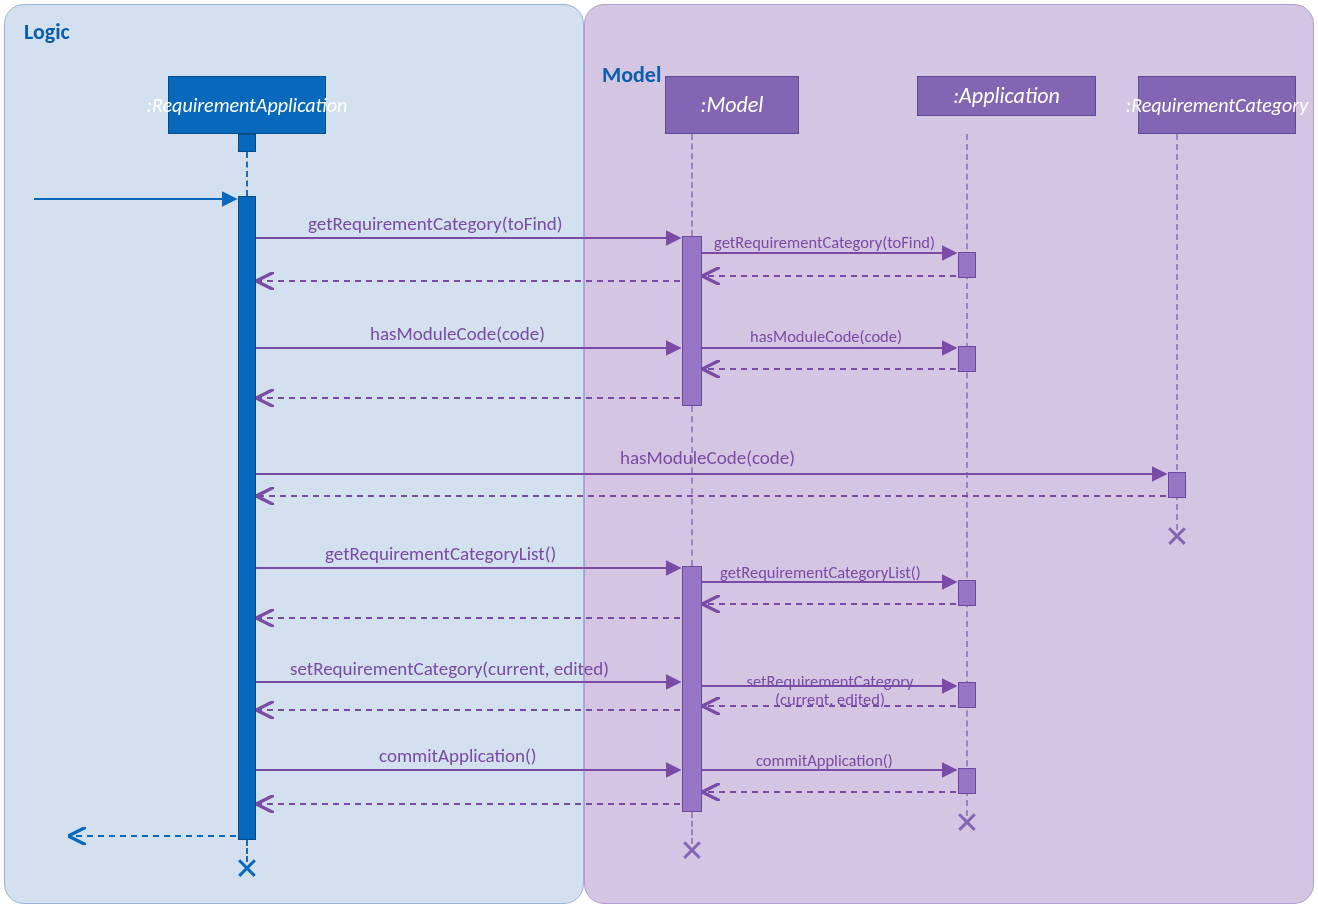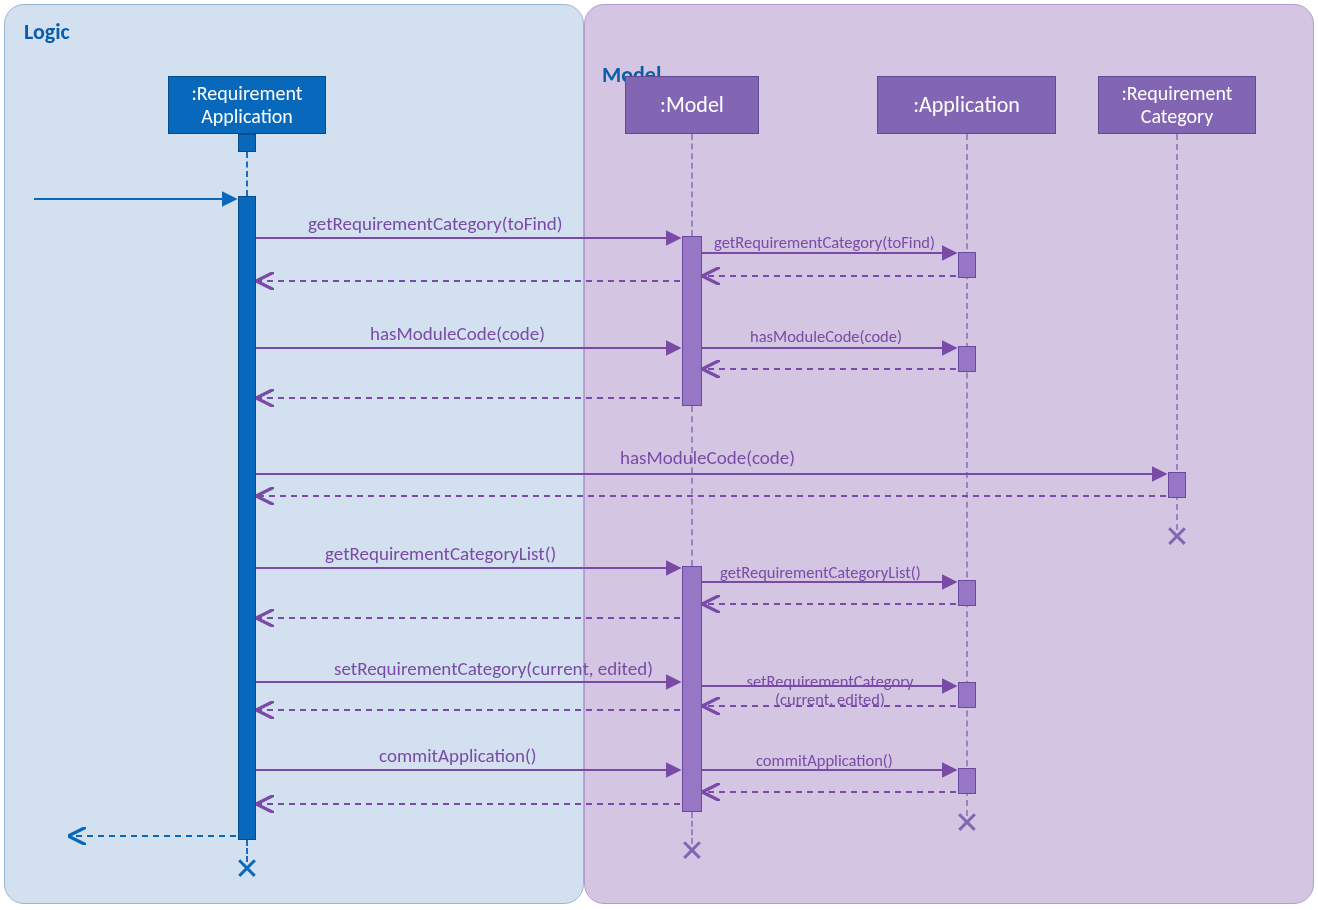--- a/index.html
+++ b/index.html
@@ -51,28 +51,29 @@
   }
 
   
   .head {
     position: absolute;
     color: #fff;
     text-align: center;
     display: flex;
     align-items: center;
     justify-content: center;
-    flex-direction: column;
+    flex-direction: row;
     font-size: 20px;
     line-height: 1.15;
     padding: 8px 10px;
     box-sizing: border-box;
+    font-style: italic;
   }
   .head-blue { background: var(--blue-dark); border: 1.5px solid #044d8a;}
-  .head-purple { background: var(--purple-dark); border: 1.5px solid #5f4b94;}
+  .head-purple { background: var(--purple-dark); border: 1.5px solid #5f4b94; margin-left: 40px;}
 
   
   .lifeline {
     position: absolute;
     width: 0;
     border-left: 2.5px dashed;
   }
   .lifeline-blue { border-color: var(--blue-line); }
   .lifeline-purple { border-color: var(--purple-line); }
 
@@ -123,21 +124,21 @@
   <div class="region-label" style="left:24px;">Logic</div>
   <div class="region-label" style="left:602px;margin-top:43px;">Model</div>
 
   <div class="head head-blue" style="left:168px; top:76px; width:158px; height:58px;">
     <span>:Requirement</span>
     <span>Application</span>
   </div>
   <div class="head head-purple" style="left:625px; top:76px; width:134px; height:58px; font-size:22px;">
     <span>:Model</span>
   </div>
-  <div class="head head-purple" style="left:877px; top:76px; width:179px; height:58px; font-size:22px;">
+  <div class="head head-purple" style="left:877px; top:76px; width:179px; height:40px; font-size:22px;">
     <span>:Application</span>
   </div>
   <div class="head head-purple" style="left:1098px; top:76px; width:158px; height:58px;">
     <span>:Requirement</span>
     <span>Category</span>
   </div>
 
   <div class="act act-blue" style="left:238px; top:134px; width:18px; height:18px;"></div>
 
   <div class="lifeline lifeline-blue" style="left:246px; top:152px; height:44px;"></div>
@@ -162,21 +163,21 @@
   <div class="msg small" style="left:714px; top:232px;">getRequirementCategory(toFind)</div>
 
   <div class="msg" style="left:370px; top:322px;">hasModuleCode(code)</div>
   <div class="msg small" style="left:750px; top:326px;">hasModuleCode(code)</div>
 
   <div class="msg" style="left:620px; top:446px;">hasModuleCode(code)</div>
 
   <div class="msg" style="left:325px; top:542px;">getRequirementCategoryList()</div>
   <div class="msg small" style="left:720px; top:562px;">getRequirementCategoryList()</div>
 
-  <div class="msg" style="left:290px; top:657px;margin-left:44px;">setRequirementCategory(current, edited)</div>
+  <div class="msg" style="left:290px; top:657px;">setRequirementCategory(current, edited)</div>
   <div class="msg small multi" style="left:720px; top:672px; width:220px;">
     <span>setRequirementCategory</span><br>
     <span>(current, edited)</span>
   </div>
 
   <div class="msg" style="left:379px; top:744px;">commitApplication()</div>
   <div class="msg small" style="left:756px; top:750px;">commitApplication()</div>
 
   <svg width="1318" height="910">
     <defs>

